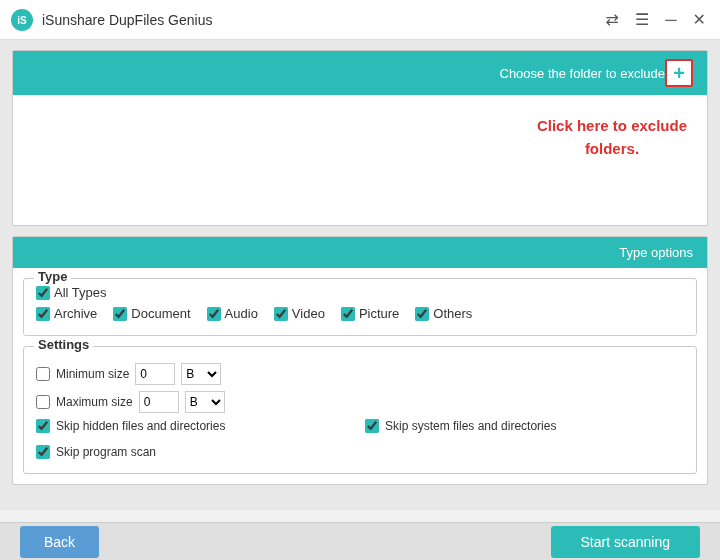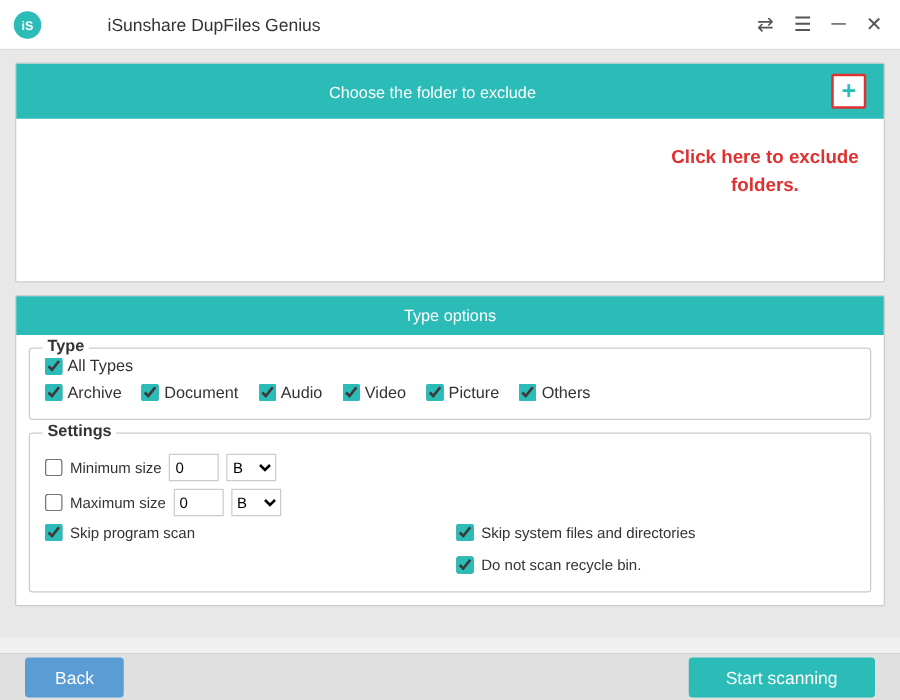--- a/index.html
+++ b/index.html
@@ -23,21 +23,20 @@
     }
     .title-bar-logo {
       width: 24px;
       height: 24px;
       margin-right: 8px;
     }
     .title-bar-title {
       flex: 1;
       font-size: 14px;
       color: #333;
-      margin-left: 44px;
     }
     .title-bar-controls {
       display: flex;
       gap: 8px;
       align-items: center;
     }
     .title-bar-icon {
       font-size: 16px;
       color: #555;
       cursor: pointer;
@@ -63,21 +62,21 @@
       background: #2bbcb8;
       color: #fff;
       padding: 8px 14px;
       font-size: 13px;
       display: flex;
       align-items: center;
       justify-content: space-between;
     }
     .section-header-title {
       flex: 1;
-      text-align: center;
+      text-align: right;
     }
     .add-btn {
       width: 28px;
       height: 28px;
       background: #fff;
       border: 2px solid #e03030;
       color: #2bbcb8;
       font-size: 20px;
       font-weight: bold;
       cursor: pointer;
@@ -327,32 +326,32 @@
           <option>B</option>
           <option>KB</option>
           <option>MB</option>
         </select>
       </div>
 
       <div class="settings-two-col">
         <div class="settings-col">
           <label class="settings-row">
             <input type="checkbox" checked="" style="">
+            <span class="checkbox-label">Skip hidden files and directories</span>
+          </label>
+          <label class="settings-row">
+            <input type="checkbox" checked="" style="">
             <span class="checkbox-label">Skip program scan</span>
           </label>
         </div>
         <div class="settings-col">
           <label class="settings-row">
             <input type="checkbox" checked="" style="">
             <span class="checkbox-label">Skip system files and directories</span>
           </label>
-          <label class="settings-row">
-            <input type="checkbox" checked="" style="">
-            <span class="checkbox-label">Do not scan recycle bin.</span>
-          </label>
         </div>
       </div>
     </div>
   </div>
 
 </div>
 
 <div class="bottom-bar">
   <button class="btn-back">Back</button>
   <button class="btn-start">Start scanning</button>

